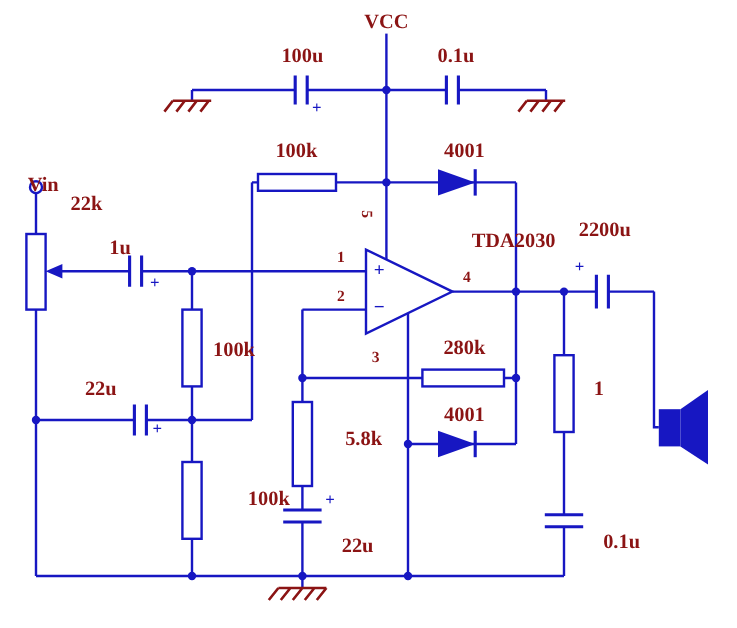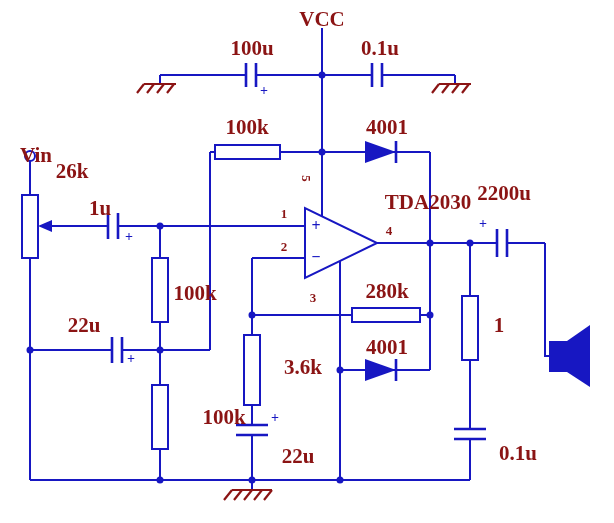--- a/index.html
+++ b/index.html
@@ -6,21 +6,21 @@
   .canvas{position:relative;width:614px;height:523px;background:#fff;overflow:hidden;
           font-family:"Liberation Serif",serif;}
   .canvas svg{position:absolute;left:0;top:0;}
   .wire{stroke:var(--wire,#1717c2);fill:none;stroke-width:2;}
   .plate{stroke:var(--wire,#1717c2);fill:none;stroke-width:2.6;}
   .comp{fill:#ffffff;stroke:var(--wire,#1717c2);stroke-width:2;}
   .solid{fill:var(--wire,#1717c2);stroke:none;}
   .gnd{stroke:var(--ground-symbol,#8b1414);fill:none;stroke-width:2.2;}
   .dot{fill:var(--wire,#1717c2);stroke:none;}
   .lbl{position:absolute;transform:translateX(-50%);color:var(--label,#8b1414);
-       font-weight:bold;font-size:21px;line-height:1;white-space:nowrap;}
+       font-weight:bold;font-size:17px;line-height:1;white-space:nowrap;}
   .pin{font-size:13px;}
   .rot{transform:translateX(-50%) rotate(90deg);}
   .plus{position:absolute;transform:translateX(-50%);color:var(--wire,#1717c2);
         font-weight:bold;font-size:14px;line-height:1;}
   .opsign{position:absolute;transform:translateX(-50%);color:var(--wire,#1717c2);
         font-weight:bold;font-size:16px;line-height:1;}
 </style>
 </head>
 <body>
 
@@ -145,33 +145,33 @@
       <circle class="dot" cx="340" cy="480" r="3.5"></circle>
     </g>
   </svg>
 
   <span class="lbl" style="left:322px;top:9px">VCC</span>
   <span class="lbl" style="left:252px;top:38px">100u</span>
   <span class="lbl" style="left:380px;top:38px">0.1u</span>
   <span class="lbl" style="left:247px;top:117px">100k</span>
   <span class="lbl" style="left:387px;top:117px">4001</span>
   <span class="lbl" style="left:36px;top:145px">Vin</span>
-  <span class="lbl" style="left:72px;top:161px">26k</span>
+  <span class="lbl" style="left:72px;top:161px">22k</span>
   <span class="lbl" style="left:100px;top:198px">1u</span>
   <span class="lbl pin rot" style="left:306px;top:172px">5</span>
   <span class="lbl" style="left:428px;top:192px">TDA2030</span>
   <span class="lbl pin" style="left:284px;top:207px">1</span>
   <span class="lbl pin" style="left:284px;top:240px">2</span>
   <span class="lbl pin" style="left:389px;top:224px">4</span>
   <span class="lbl pin" style="left:313px;top:291px">3</span>
   <span class="lbl" style="left:504px;top:183px">2200u</span>
   <span class="lbl" style="left:195px;top:283px">100k</span>
   <span class="lbl" style="left:387px;top:281px">280k</span>
   <span class="lbl" style="left:84px;top:315px">22u</span>
-  <span class="lbl" style="left:303px;top:357px">3.6k</span>
+  <span class="lbl" style="left:303px;top:357px">5.8k</span>
   <span class="lbl" style="left:387px;top:337px">4001</span>
   <span class="lbl" style="left:499px;top:315px">1</span>
   <span class="lbl" style="left:224px;top:407px">100k</span>
   <span class="lbl" style="left:298px;top:446px">22u</span>
   <span class="lbl" style="left:518px;top:443px">0.1u</span>
 
   <span class="plus" style="left:264px;top:84px">+</span>
   <span class="plus" style="left:129px;top:230px">+</span>
   <span class="plus" style="left:131px;top:352px">+</span>
   <span class="plus" style="left:483px;top:217px">+</span>

